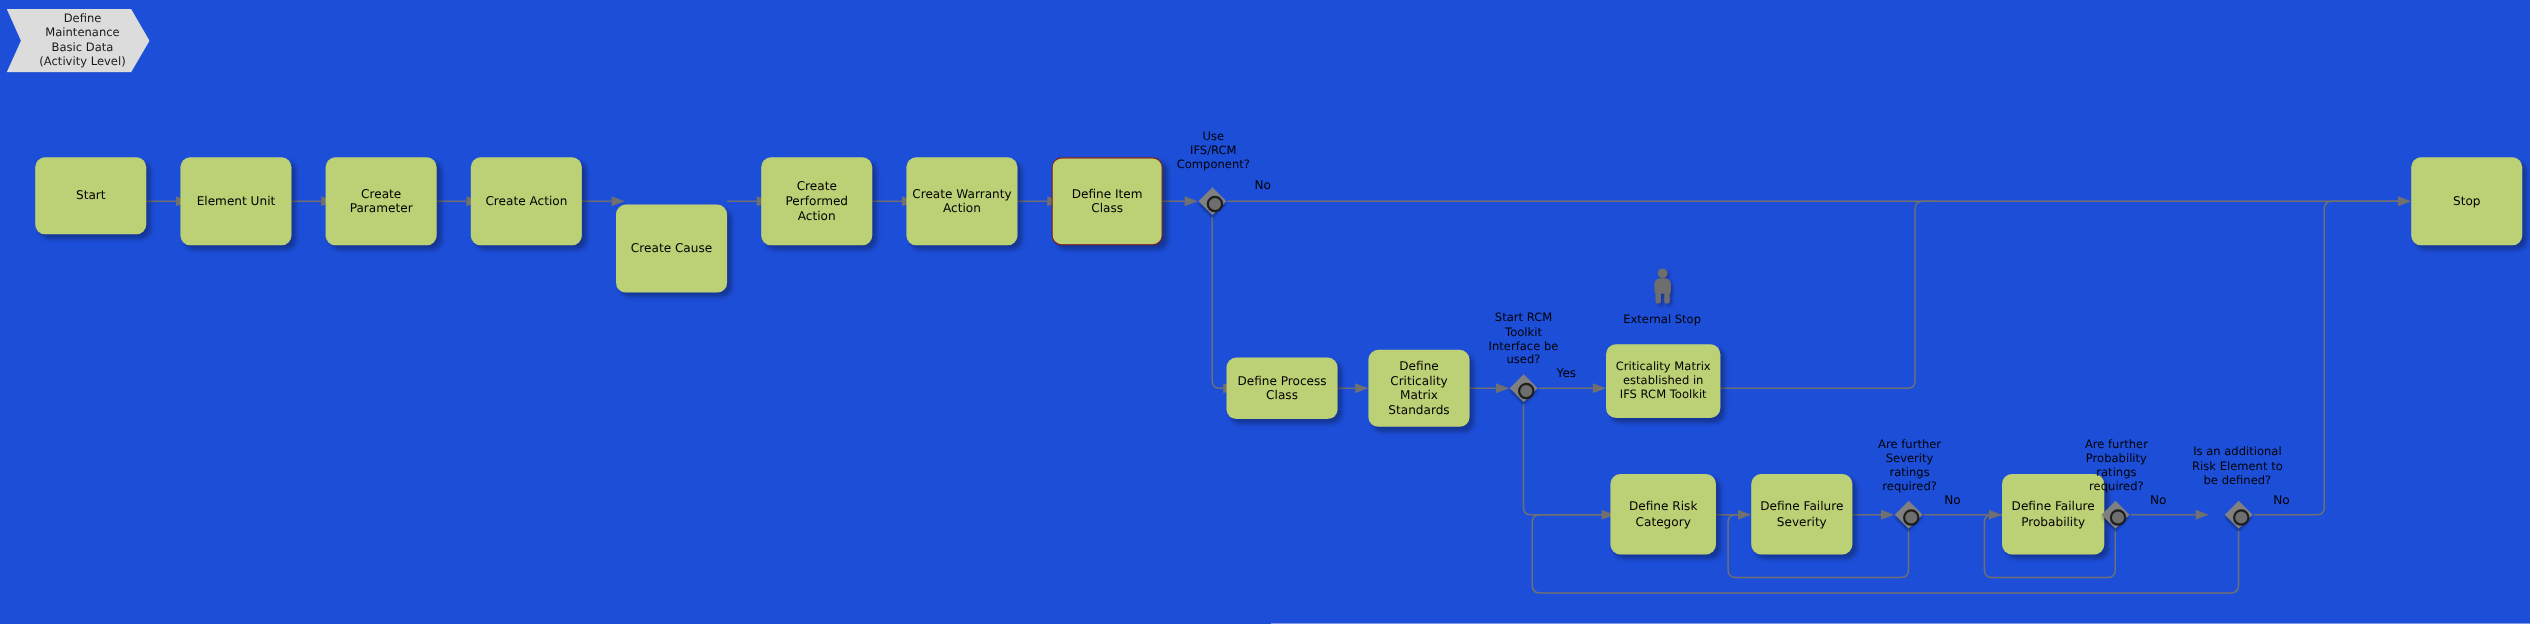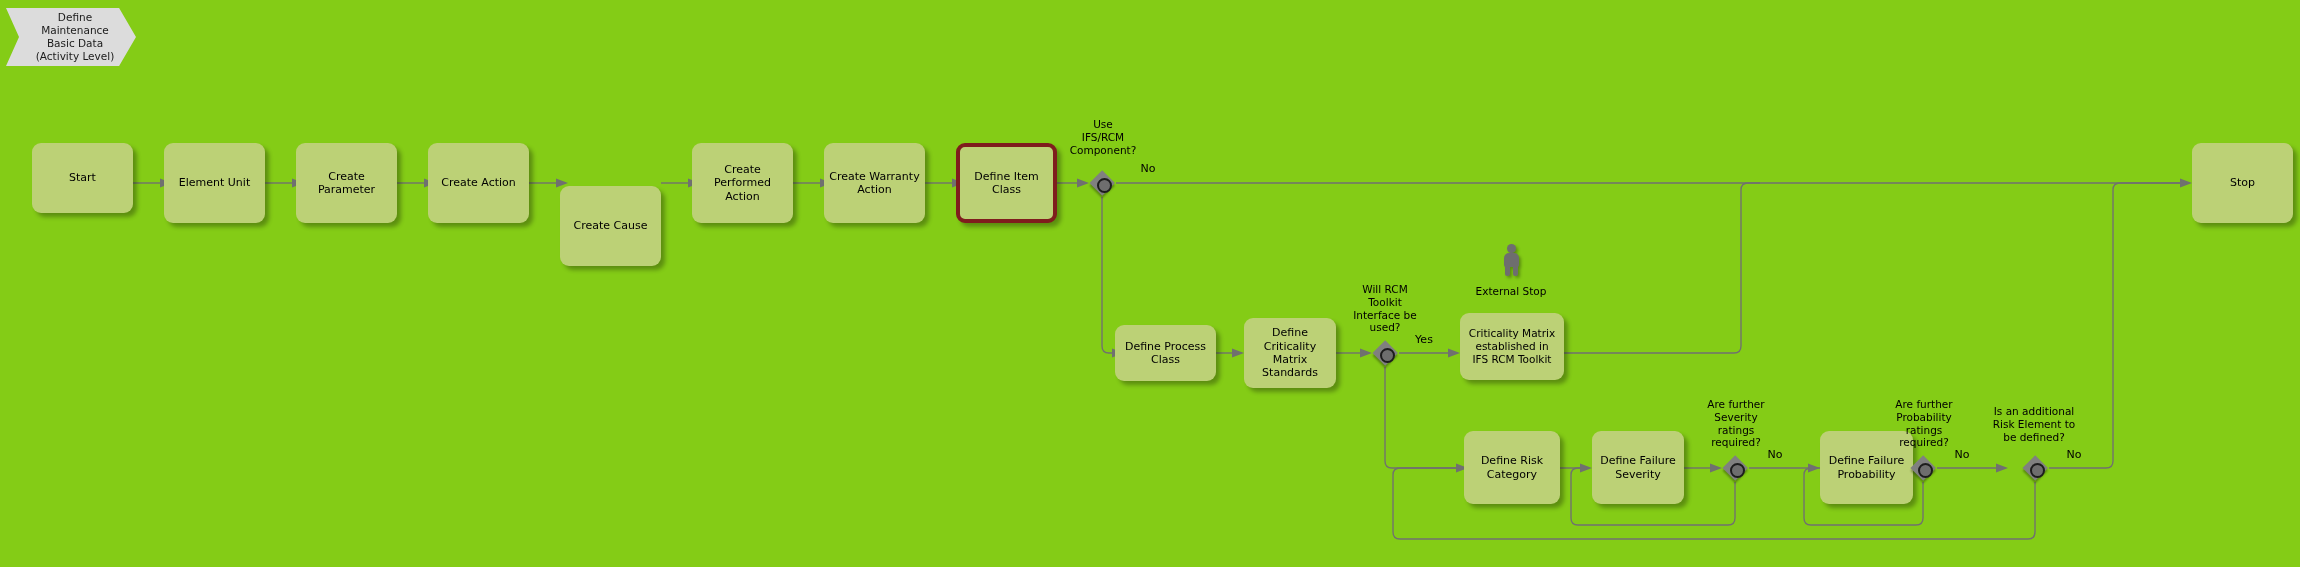--- a/index.html
+++ b/index.html
@@ -1,18 +1,18 @@
 <!DOCTYPE html>
 <html><head>
 <meta charset="utf-8">
 <title>Define Maintenance Basic Data (Activity Level)</title>
 <style>
   html,body{margin:0;padding:0;background:#ffffff;}
   body{font-family:"DejaVu Sans","Liberation Sans",sans-serif;}
-  #canvas{position:relative;width:2300px;height:567px;background:#84cc16;overflow:hidden;}
+  #canvas{position:relative;width:2300px;height:567px;background:#1d4ed8;overflow:hidden;}
 
   
   .banner{
     position:absolute;
     background:#dcdcdc;
     color:#1a1a1a;
     display:flex;align-items:center;justify-content:center;
     text-align:center;
     line-height:1.25;
     -webkit-clip-path:polygon(0 0, 87% 0, 100% 50%, 87% 100%, 0 100%, 10% 50%);
@@ -26,21 +26,21 @@
     position:absolute;
     background:#bcd176;
     border-radius:9px;
     box-shadow:4px 4px 4px rgba(0,0,0,.30);
     display:flex;align-items:center;justify-content:center;
     text-align:center;
     color:#000000;
     line-height:1.22;
     box-sizing:border-box;
   }
-  .task.outlined{border:4px solid #7f1d1d;}
+  .task.outlined{border:1px solid #7f1d1d;}
   .task span{display:block;padding:0 4px;}
 
   
   .gateway{position:absolute;width:26px;height:26px;}
   .gateway .dia{
     position:absolute;left:0;top:0;width:18.4px;height:18.4px;
     background:#808080;
     transform:rotate(45deg);
     margin:3.8px;
     box-shadow:2px 2px 2px rgba(0,0,0,.30);
@@ -208,21 +208,21 @@
     <span style="white-space: pre-line;">Define Process
 Class</span>
   </div>
 
   <div class="task t11" style="left:1244px;top:318px;width:92px;height:70px;align-items:center;">
     <span style="white-space: pre-line;">Define Criticality
 Matrix
 Standards</span>
   </div>
 
-  <div class="lbl t10" style="left: 1325px; top: 283px; width: 120px; white-space: pre-line;">Will RCM
+  <div class="lbl t10" style="left: 1325px; top: 283px; width: 120px; white-space: pre-line;">Start RCM
 Toolkit
 Interface be
 used?</div>
   <div class="gateway" style="left:1372px;top:340px;">
     <div class="dia"></div>
     <div class="ring"></div>
   </div>
   <div class="flowlbl t11" style="left:1404px;top:333px;width:40px;">Yes</div>
 
   <div class="actor" style="left:1500px;top:244px;">

